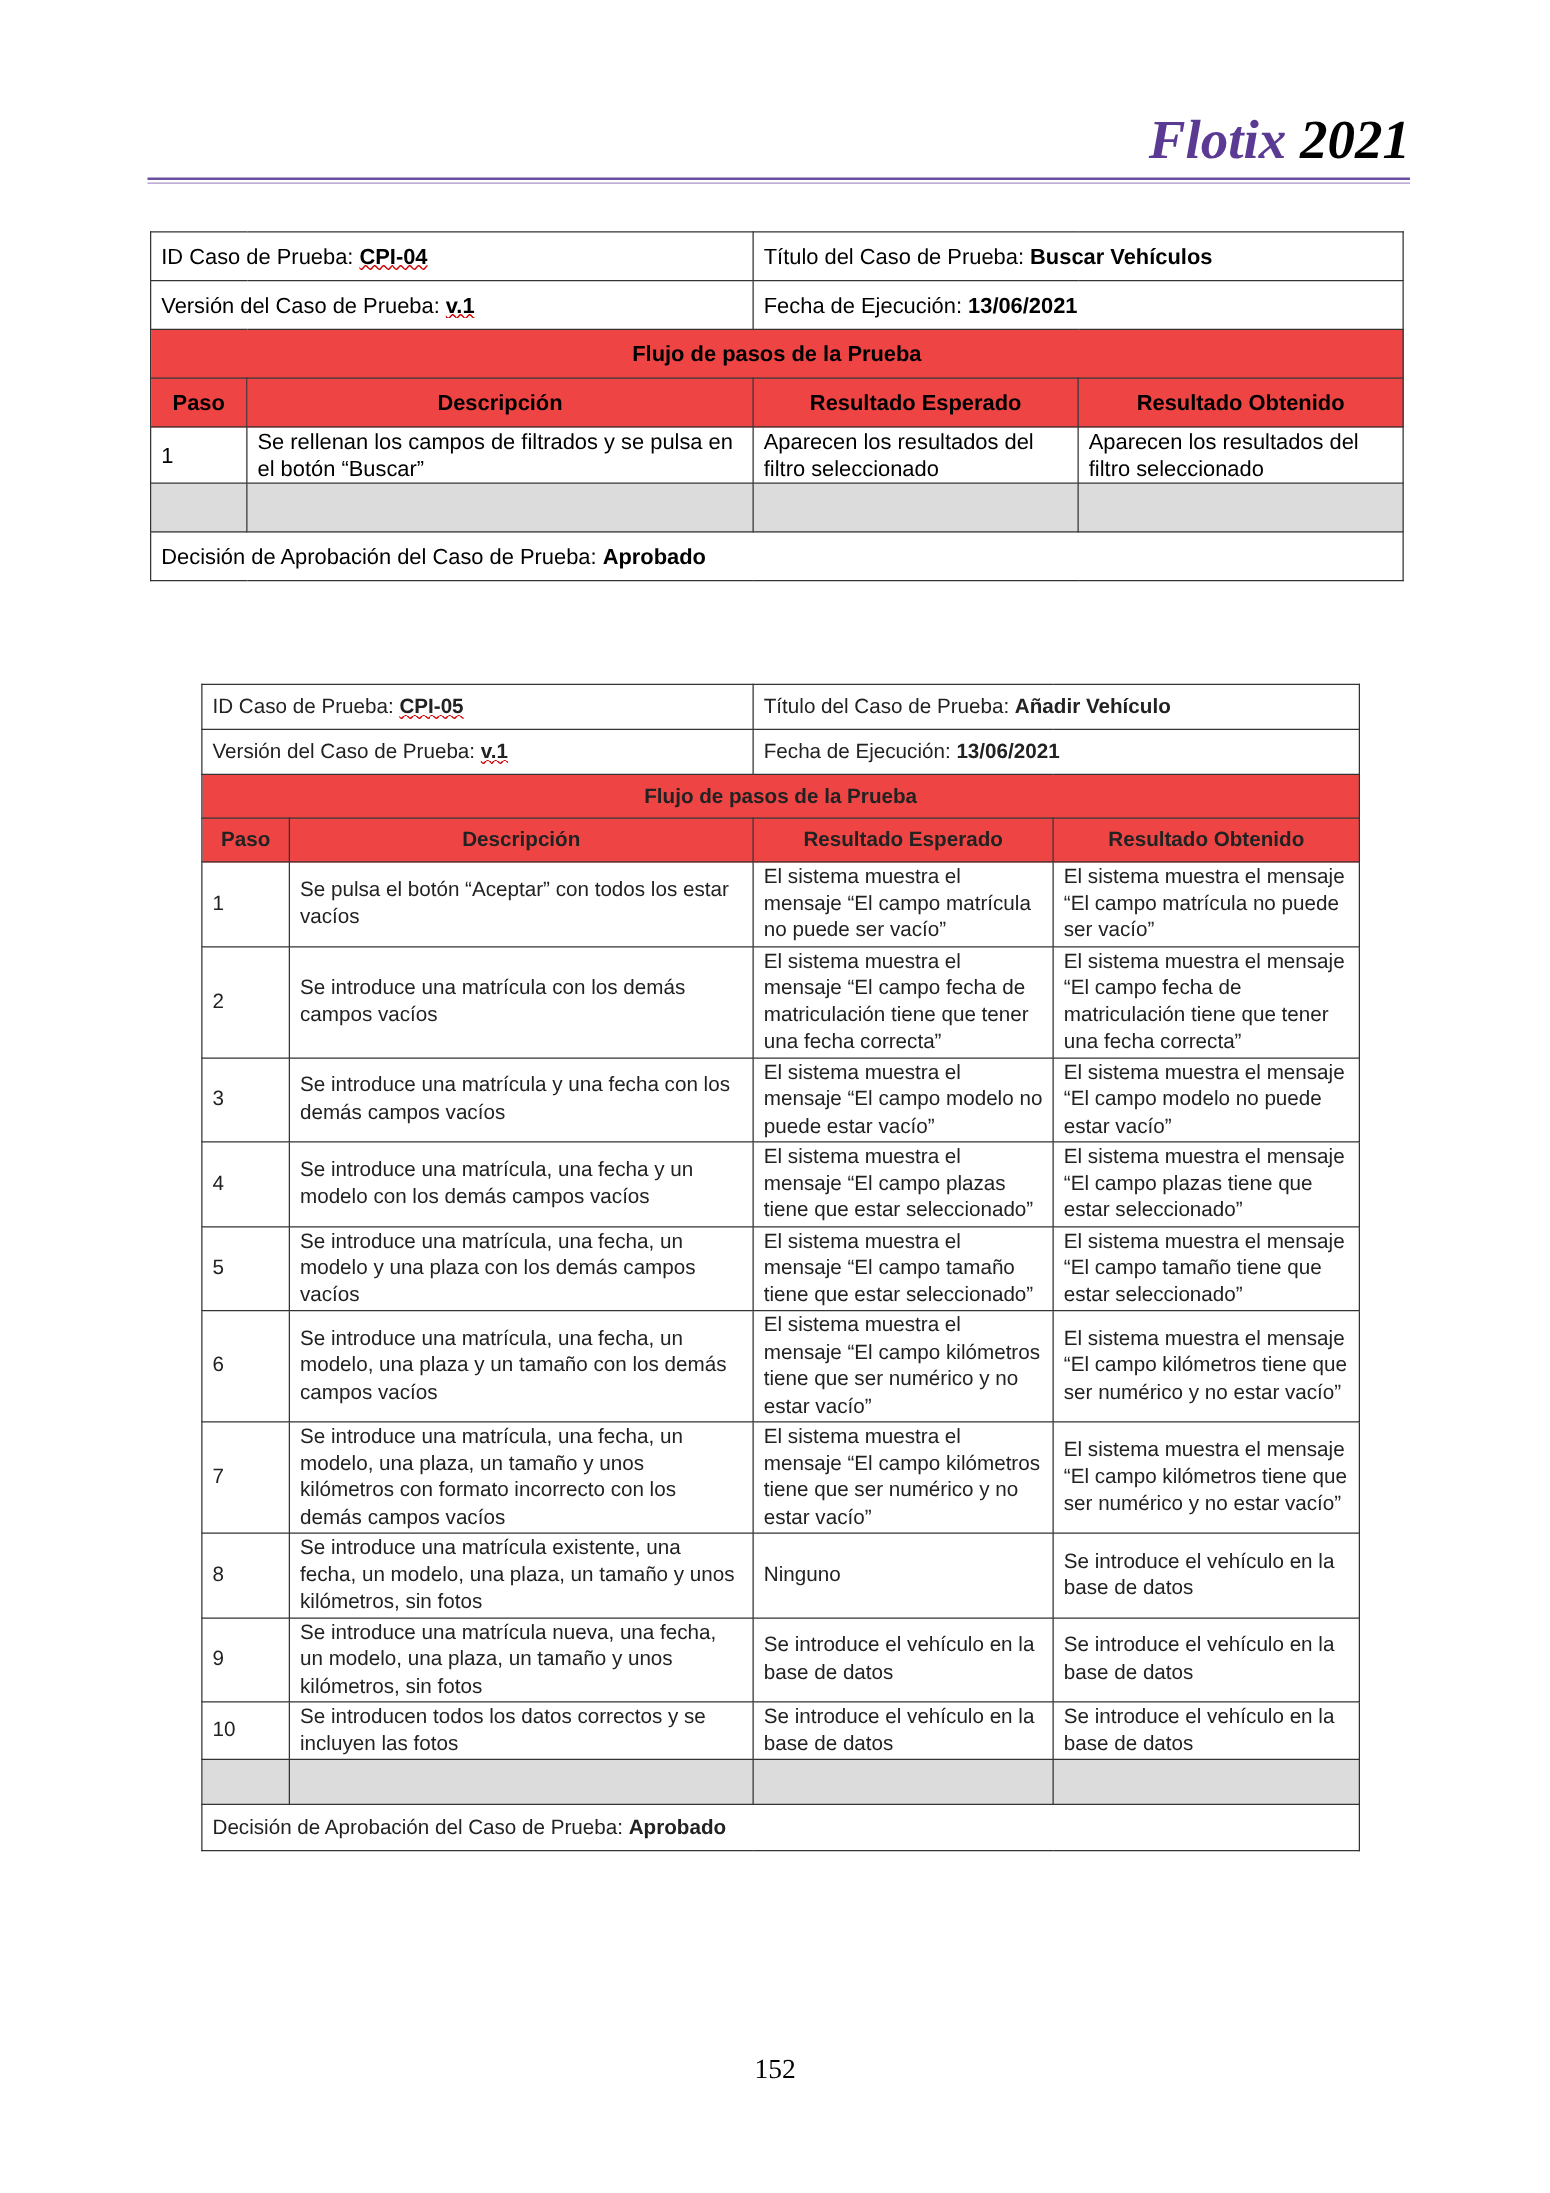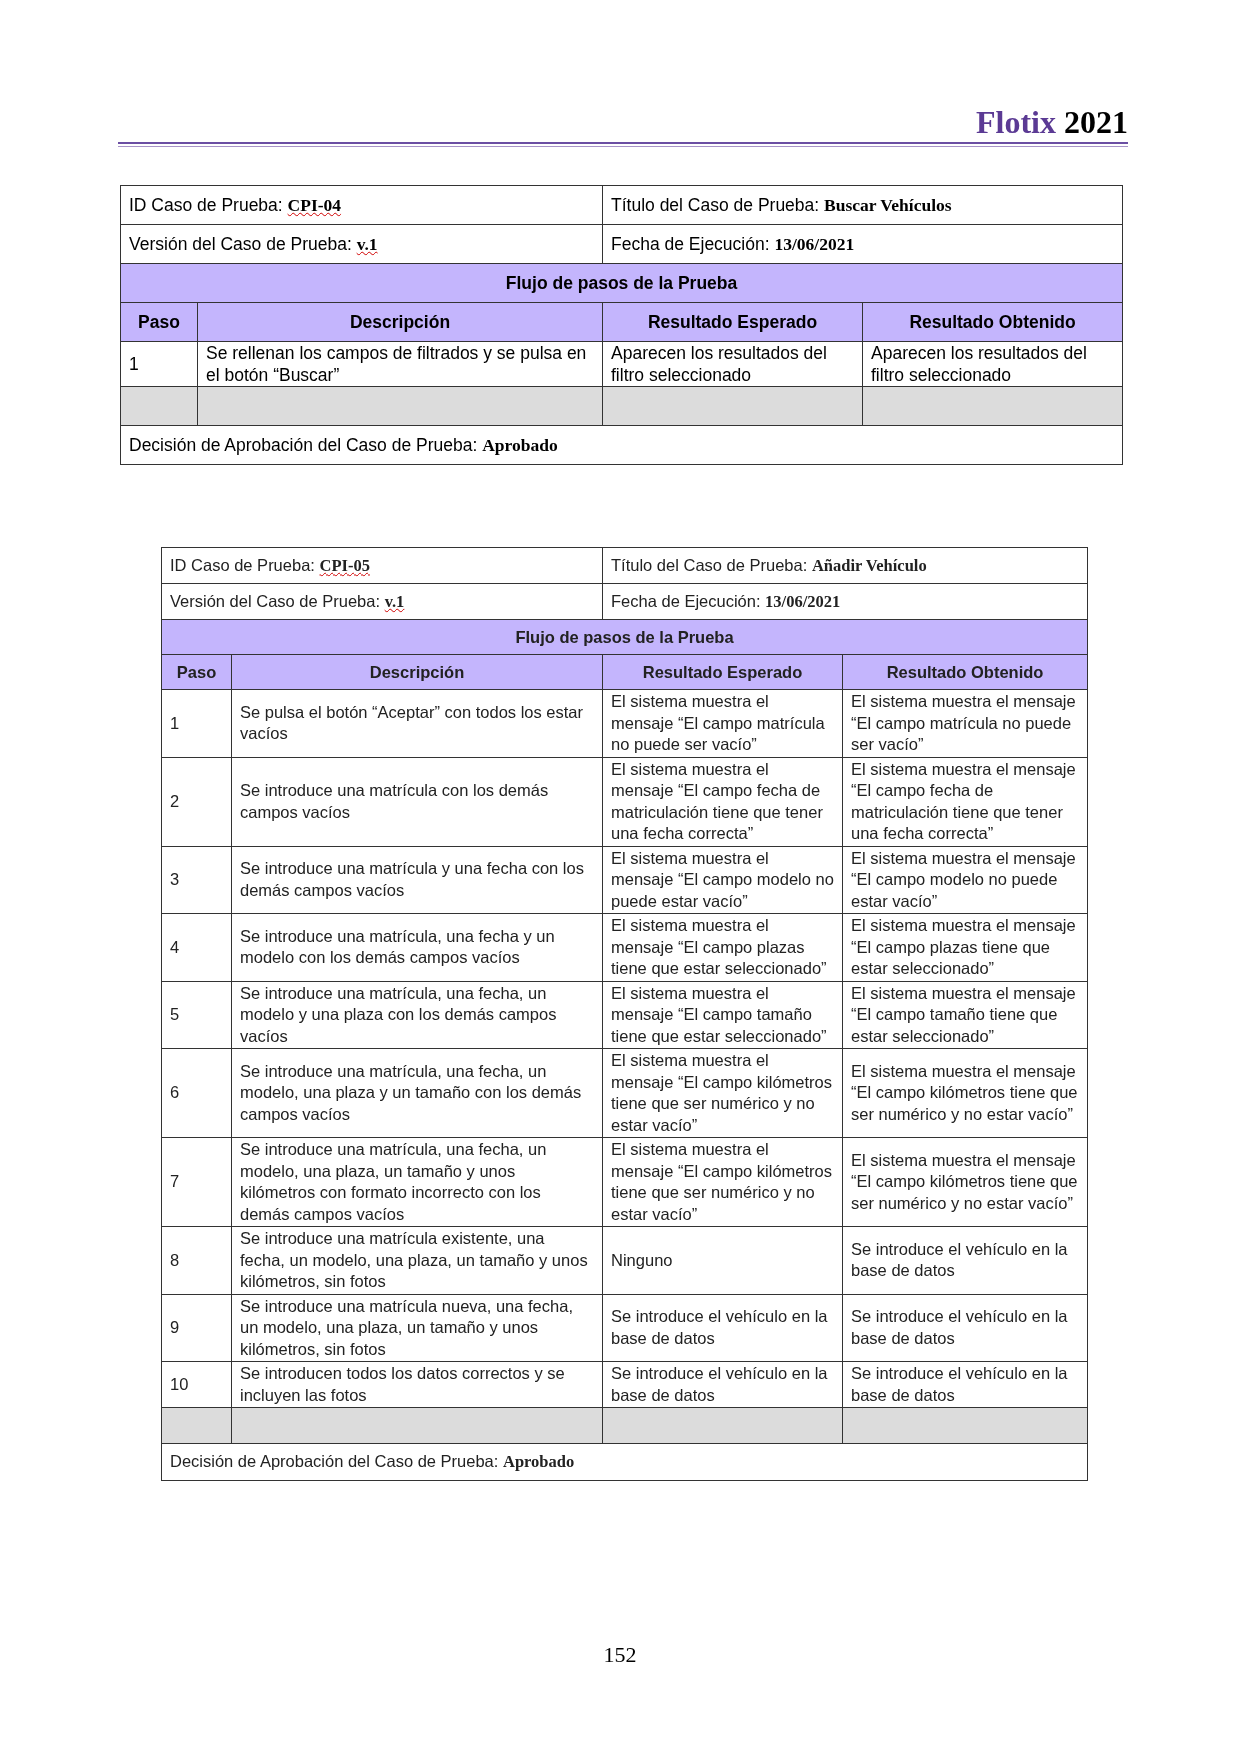--- a/index.html
+++ b/index.html
@@ -1,28 +1,28 @@
 <!DOCTYPE html>
 <html><head>
 <meta charset="utf-8">
 <style>
   html, body { margin: 0; padding: 0; background: #ffffff; }
   body { width: 1240px; height: 1754px; position: relative; overflow: hidden; font-family: "Liberation Sans", sans-serif; color: #000; }
-  .header-title { position: absolute; right: 112px; top: 106px; font-family: "Liberation Serif", serif; font-weight: bold; font-size: 32px; line-height: 1; }
+  .header-title { position: absolute; right: 112px; top: 90px; font-family: "Liberation Serif", serif; font-weight: bold; font-size: 44px; line-height: 1; font-style: italic; }
   .header-title .brand { color: #5b3a94; }
   .header-title .year { color: #000; }
   .header-rule { position: absolute; left: 118px; right: 112px; top: 142px; height: 2px; background: #6b4fa3; }
   .header-rule2 { position: absolute; left: 118px; right: 112px; top: 146px; height: 1px; background: #a894c8; }
 
   table.tc { position: absolute; border-collapse: collapse; table-layout: fixed; }
   table.tc td { border: 1.5px solid #333; padding: 0 8px; vertical-align: middle; }
   .tc .blue { background: #6f9fd2; font-weight: bold; }
-  .tc .gray { background: #c4b5fd; font-weight: bold; text-align: center; }
+  .tc .gray { background: #ef4444; font-weight: bold; text-align: center; }
   .tc .lgray { background: #dcdcdc; }
-  .tc b { font-weight: bold; font-family: Liberation Serif, serif; }
+  .tc b { font-weight: bold; }
   .spell { text-decoration: underline wavy #d00000; text-decoration-thickness: 1px; }
 
   #t1 { left: 120px; top: 185px; width: 1002px; font-size: 17.5px; }
   #t1 tr.r-hdr td { height: 38px; }
   #t1 tr.r-info td { height: 38px; }
   #t1 tr.r-step td { height: 44px; line-height: 22px; }
   #t1 tr.r-empty td { height: 38px; }
   #t1 tr.r-dec td { height: 38px; }
   #t1 td.dashed { border: 1.5px dashed #444; }
 

